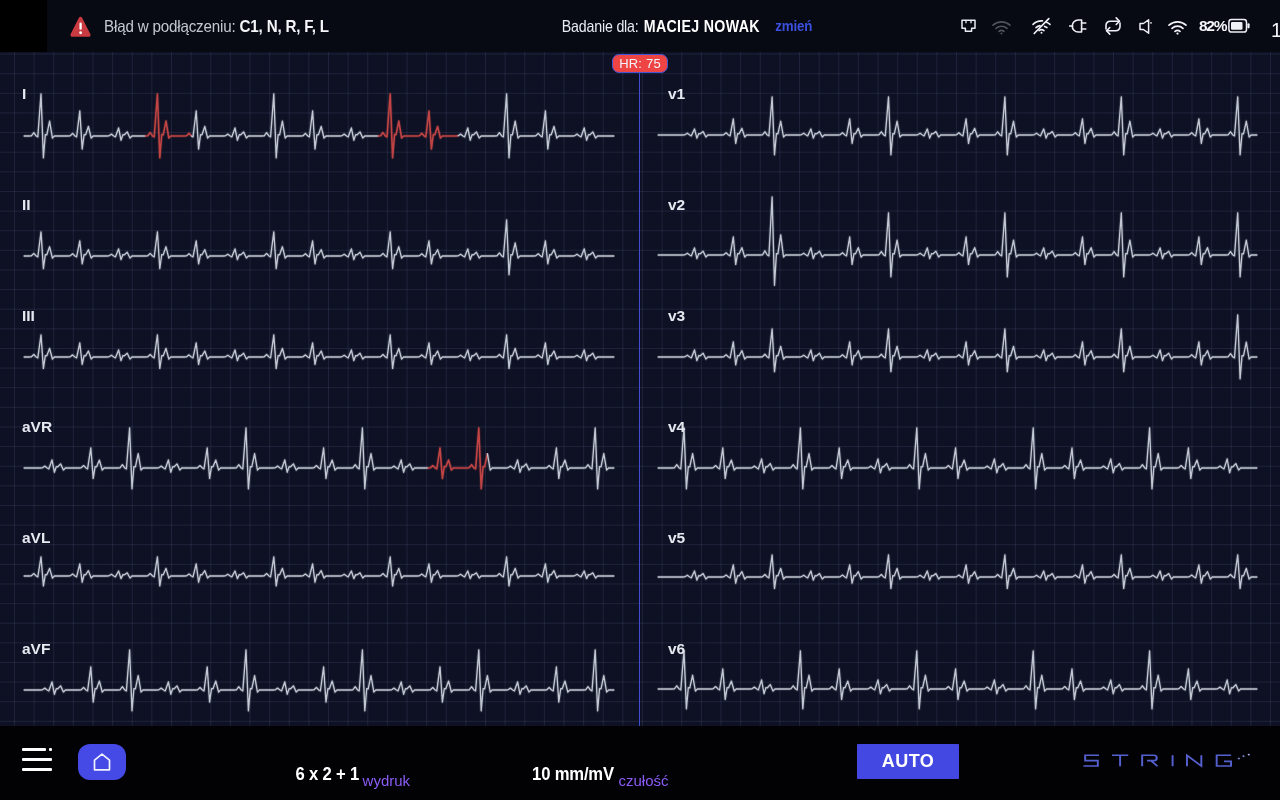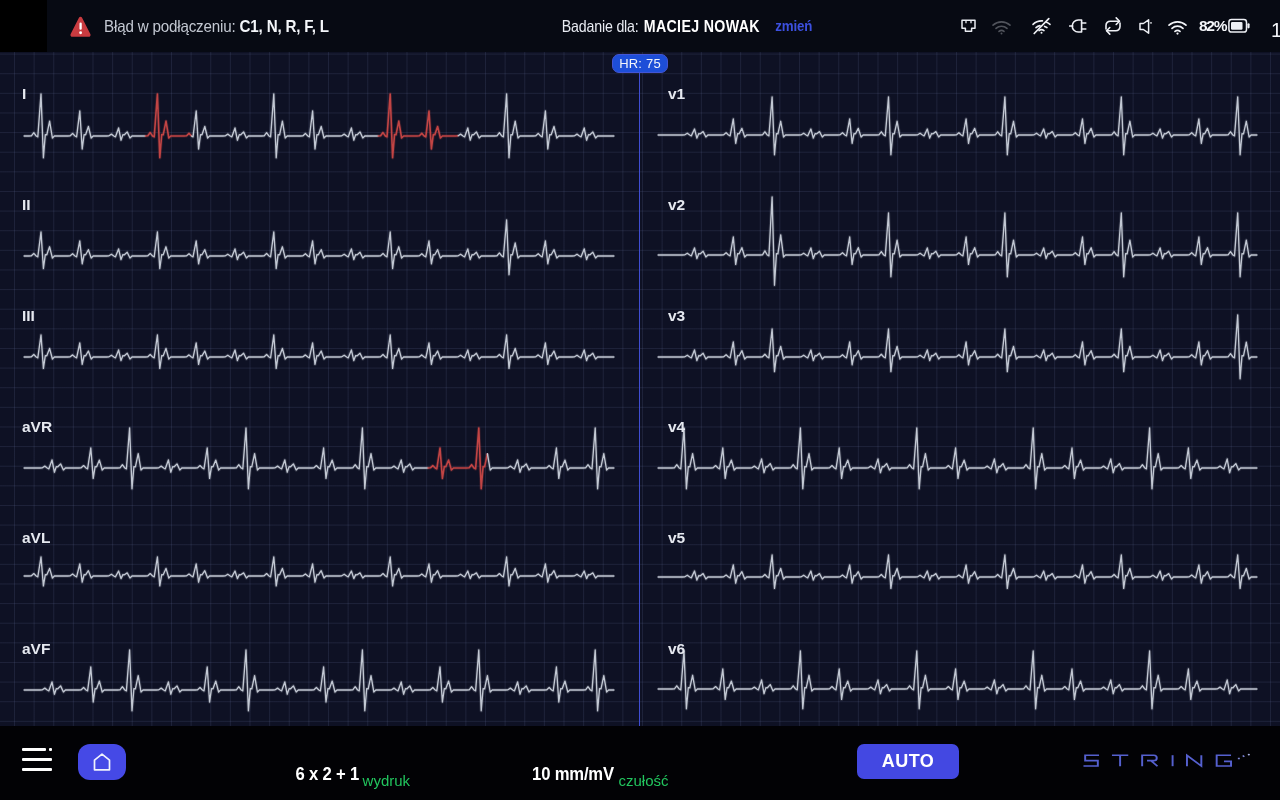--- a/index.html
+++ b/index.html
@@ -28,43 +28,43 @@
 #main { position:absolute; left:0; top:52px; width:1280px; height:674px;
   background-color:#0e1124;
   background-image:
     linear-gradient(to right, rgba(138,152,205,.13) 1px, transparent 1px),
     linear-gradient(to bottom, rgba(138,152,205,.13) 1px, transparent 1px);
   background-size:19.63px 19.63px;
   background-position:14px 1.6px; }
 #divider { position:absolute; left:639.2px; top:64px; width:1.2px; height:662px;
   background:#3f4dd2; }
 #hrbox { position:absolute; left:612px; top:54px; width:56px; height:19px;
-  border:1.5px solid #4355d4; border-radius:7px; background:#1d4ed8;
+  border:1.5px solid #4355d4; border-radius:7px; background:#ef4444;
   color:#f2f4fa; font-size:13px; display:flex; align-items:center; justify-content:center;
   z-index:6; letter-spacing:.2px; }
 #waves { position:absolute; left:0; top:52px; }
 .wv { fill:none; stroke:#c2c8d3; stroke-width:1.35; stroke-linejoin:round; stroke-linecap:round; }
 .wvg { fill:none; stroke:#aab0bf; stroke-width:3.4; stroke-opacity:.18; stroke-linejoin:round; }
 .wrg { fill:none; stroke:#c14444; stroke-width:3.4; stroke-opacity:.2; stroke-linejoin:round; }
 .wr { fill:none; stroke:#c14444; stroke-width:1.6; stroke-linejoin:round; stroke-linecap:round; }
 .lbl { fill:#e6e9f0; font-size:15.5px; font-weight:600; font-family:"Liberation Sans",sans-serif; }
 
 
 #botbar { position:absolute; left:0; top:726px; width:1280px; height:74px;
   background:#020205; z-index:4; }
 .burger { z-index:6; position:absolute; left:22px; top:748px; width:30px; height:24px; }
 .burger i { position:absolute; left:0; height:3.2px; background:#fff; border-radius:1px; }
 .home { z-index:6; position:absolute; left:78px; top:744px; width:48px; height:36px; background:#4549e6;
   border-radius:12px; display:flex; align-items:center; justify-content:center; }
 .bgrp { z-index:6; position:absolute; top:726px; height:95px; display:flex; flex-direction:row;
   align-items:center; justify-content:center; transform:translateX(-50%); }
 .bgrp .v { color:#ffffff; font-size:18.5px; font-weight:700; line-height:20px; letter-spacing:-.2px; transform:scaleX(.9); }
-.bgrp .s { color:#22c55e; font-size:15px; line-height:17px; margin-top:14px; }
+.bgrp .s { color:#8b5cf6; font-size:15px; line-height:17px; margin-top:14px; }
 .auto { z-index:6; position:absolute; left:857px; top:744px; width:102px; height:35px; background:#4348e2;
-  border-radius:7px; color:#fff; font-size:18px; font-weight:700; letter-spacing:.5px;
+  border-radius:1px; color:#fff; font-size:18px; font-weight:700; letter-spacing:.5px;
   display:flex; align-items:center; justify-content:center; }
 #logo { z-index:6; position:absolute; left:1082px; top:752px; }
 </style>
 </head>
 <body>
 <div id="app">
 
   <div id="main"></div>
   <div id="divider"></div>
   <div id="hrbox">HR: 75</div>

